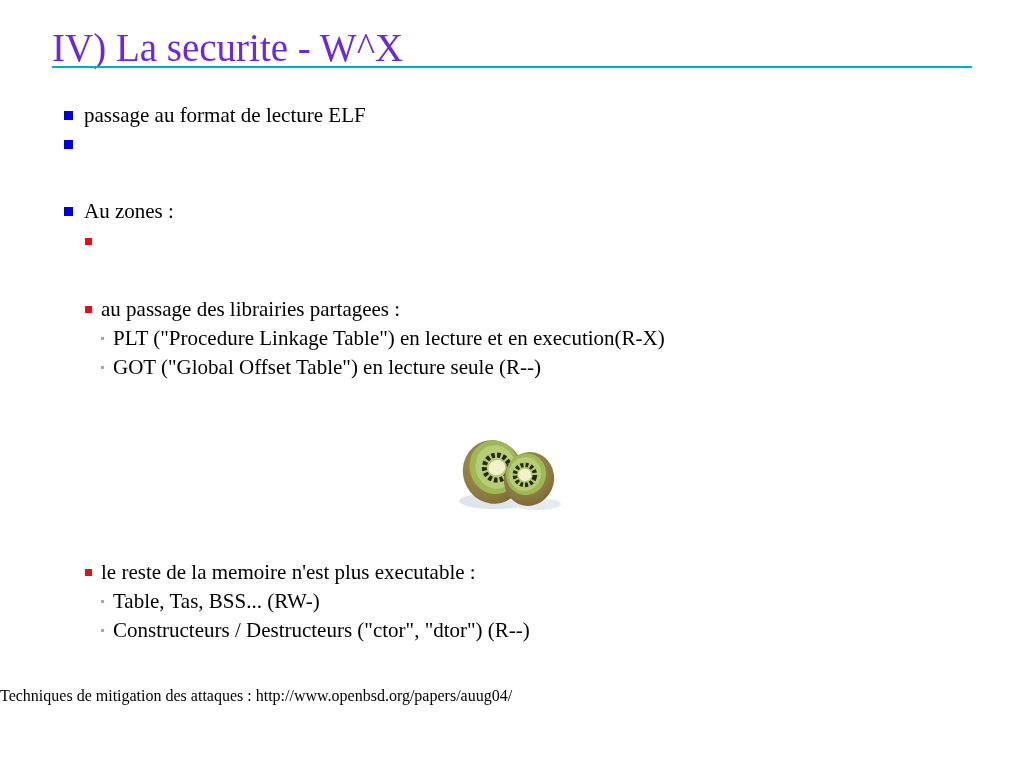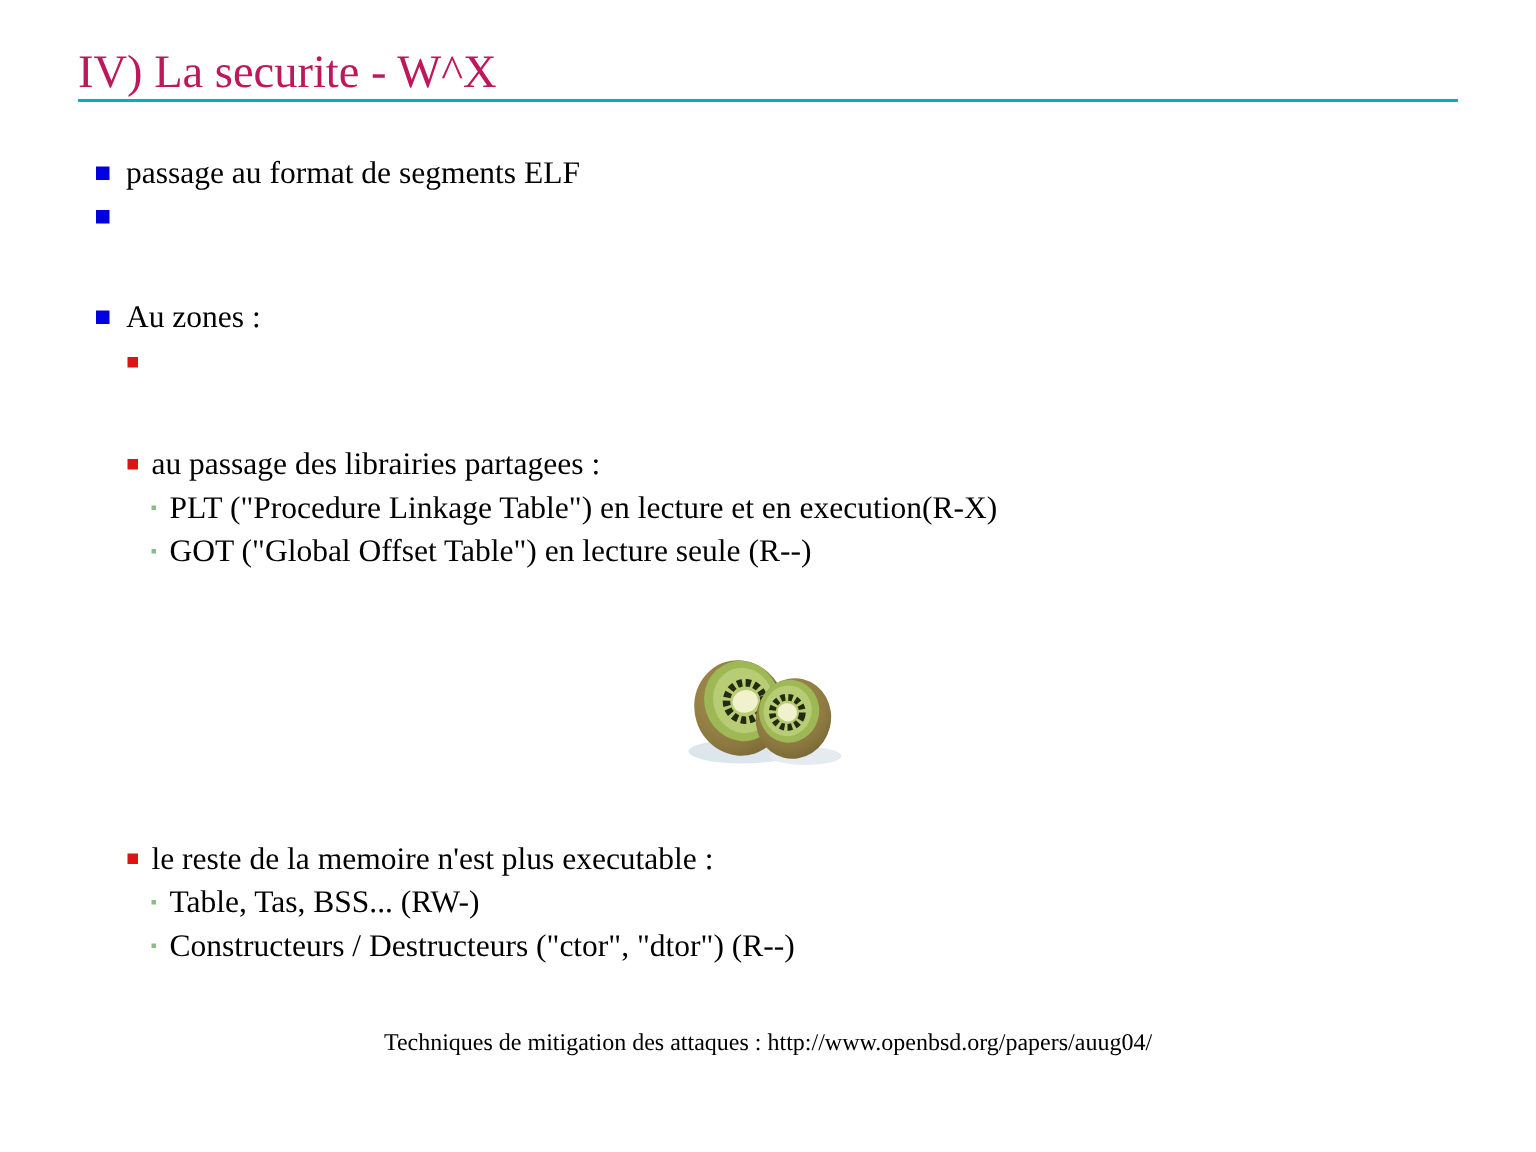--- a/index.html
+++ b/index.html
@@ -9,23 +9,23 @@
     height: 768px;
     background: #ffffff;
     overflow: hidden;
     font-family: "Liberation Serif", "DejaVu Serif", serif;
     color: #000000;
   }
   .title {
     position: absolute;
     left: 52px;
     top: 30px;
-    font-size: 31px;
+    font-size: 39px;
     line-height: 36px;
-    color: #be185d;
+    color: #6d28d9;
     white-space: nowrap;
   }
   .title-rule {
     position: absolute;
     left: 52px;
     top: 66px;
     width: 920px;
     height: 2px;
     background: #00b2b6;
   }
@@ -50,37 +50,36 @@
     left: 455px;
     top: 435px;
     width: 110px;
     height: 80px;
   }
   .footer {
     position: absolute;
     left: 0;
     top: 685px;
     width: 1024px;
-    text-align: center;
     font-size: 16px;
     line-height: 22px;
     color: #000;
   }
 </style>
 </head>
 <body>
 
 <div class="slide">
 
   <div class="title">IV) La securite - W^X</div>
   <div class="title-rule"></div>
 
   <div class="row lvl1" style="top:101px">
     <span class="b sq1"></span>
-    <span class="txt">passage au format de segments ELF</span>
+    <span class="txt">passage au format de lecture ELF</span>
   </div>
 
   <div class="row lvl1" style="top:130px">
     <span class="b sq1"></span>
   </div>
 
   <div class="row lvl1" style="top:197px">
     <span class="b sq1"></span>
     <span class="txt">Au zones :</span>
   </div>

